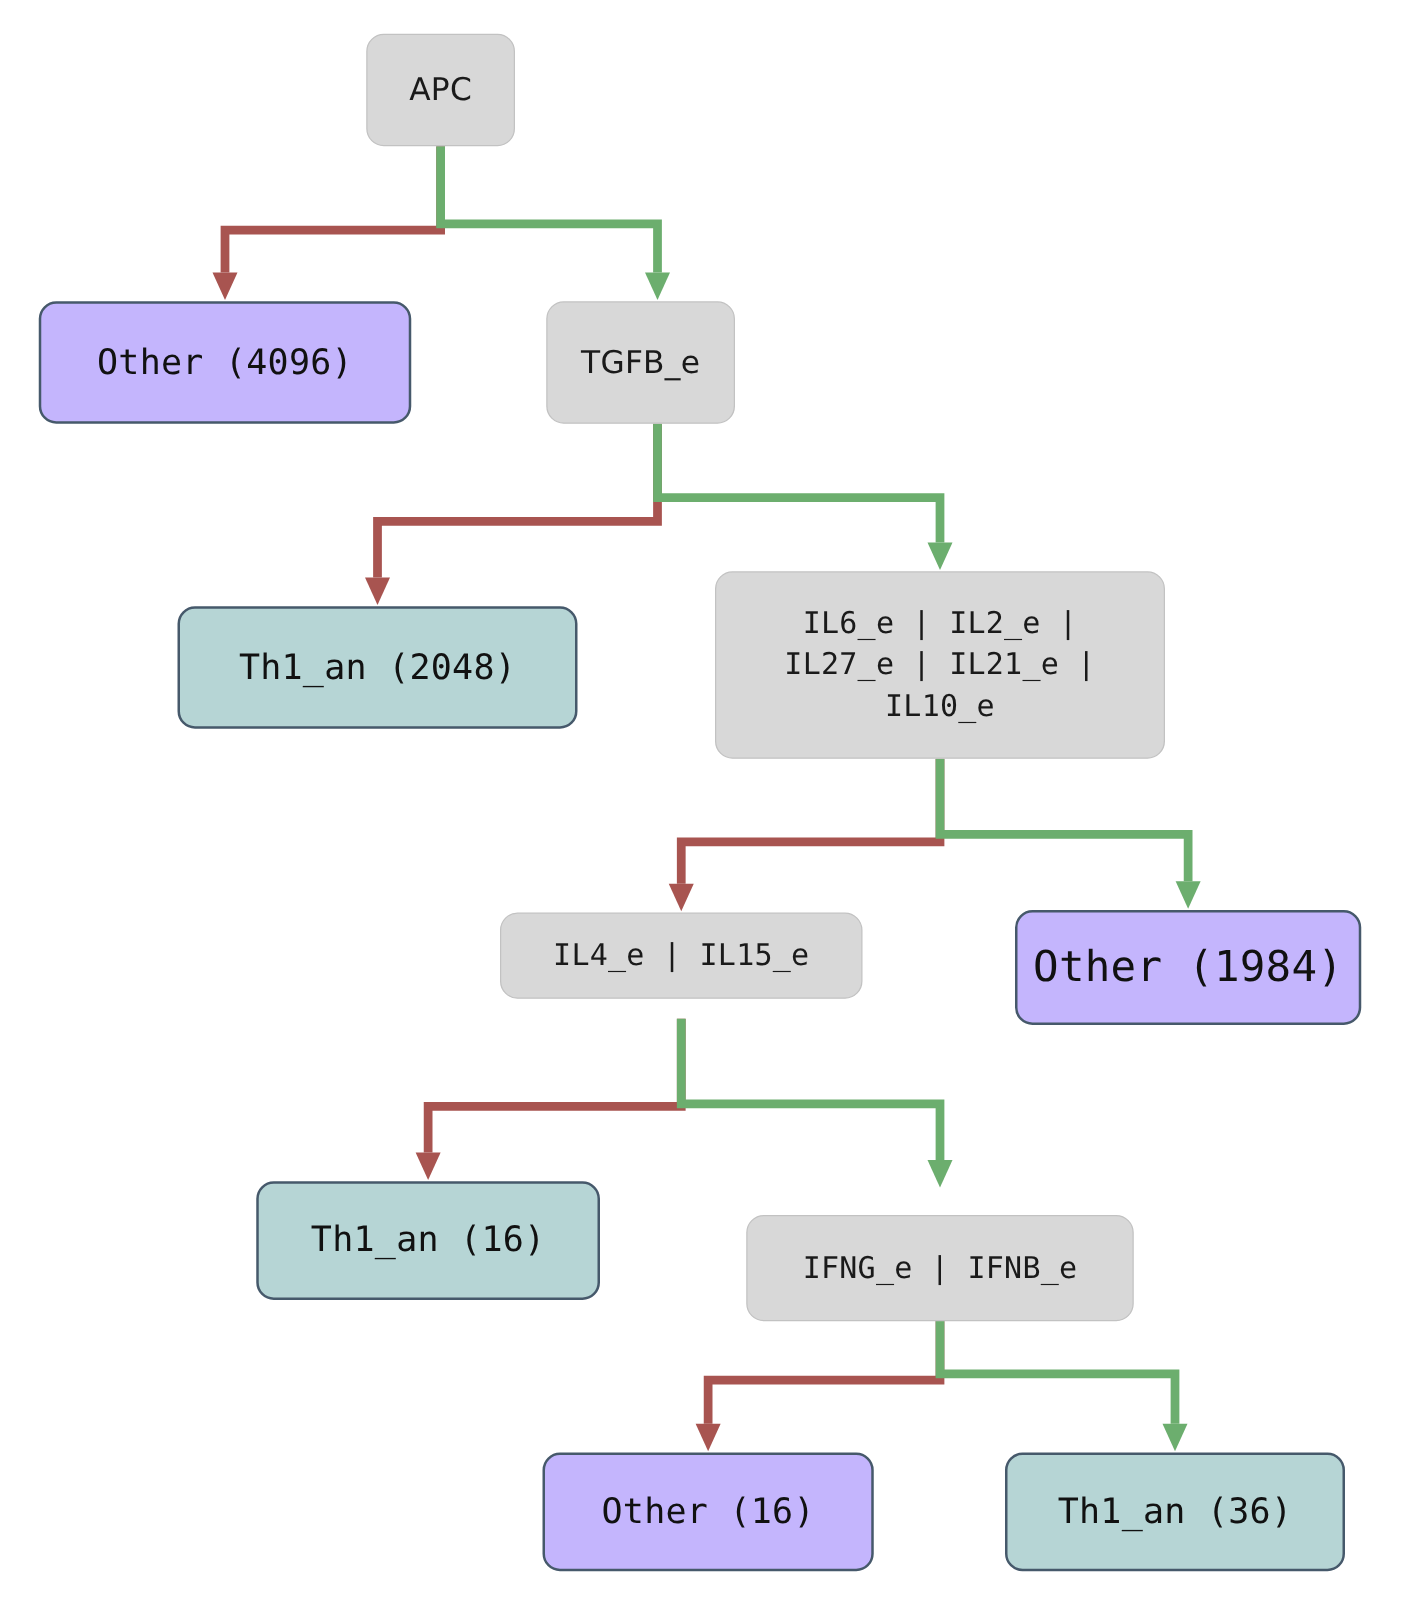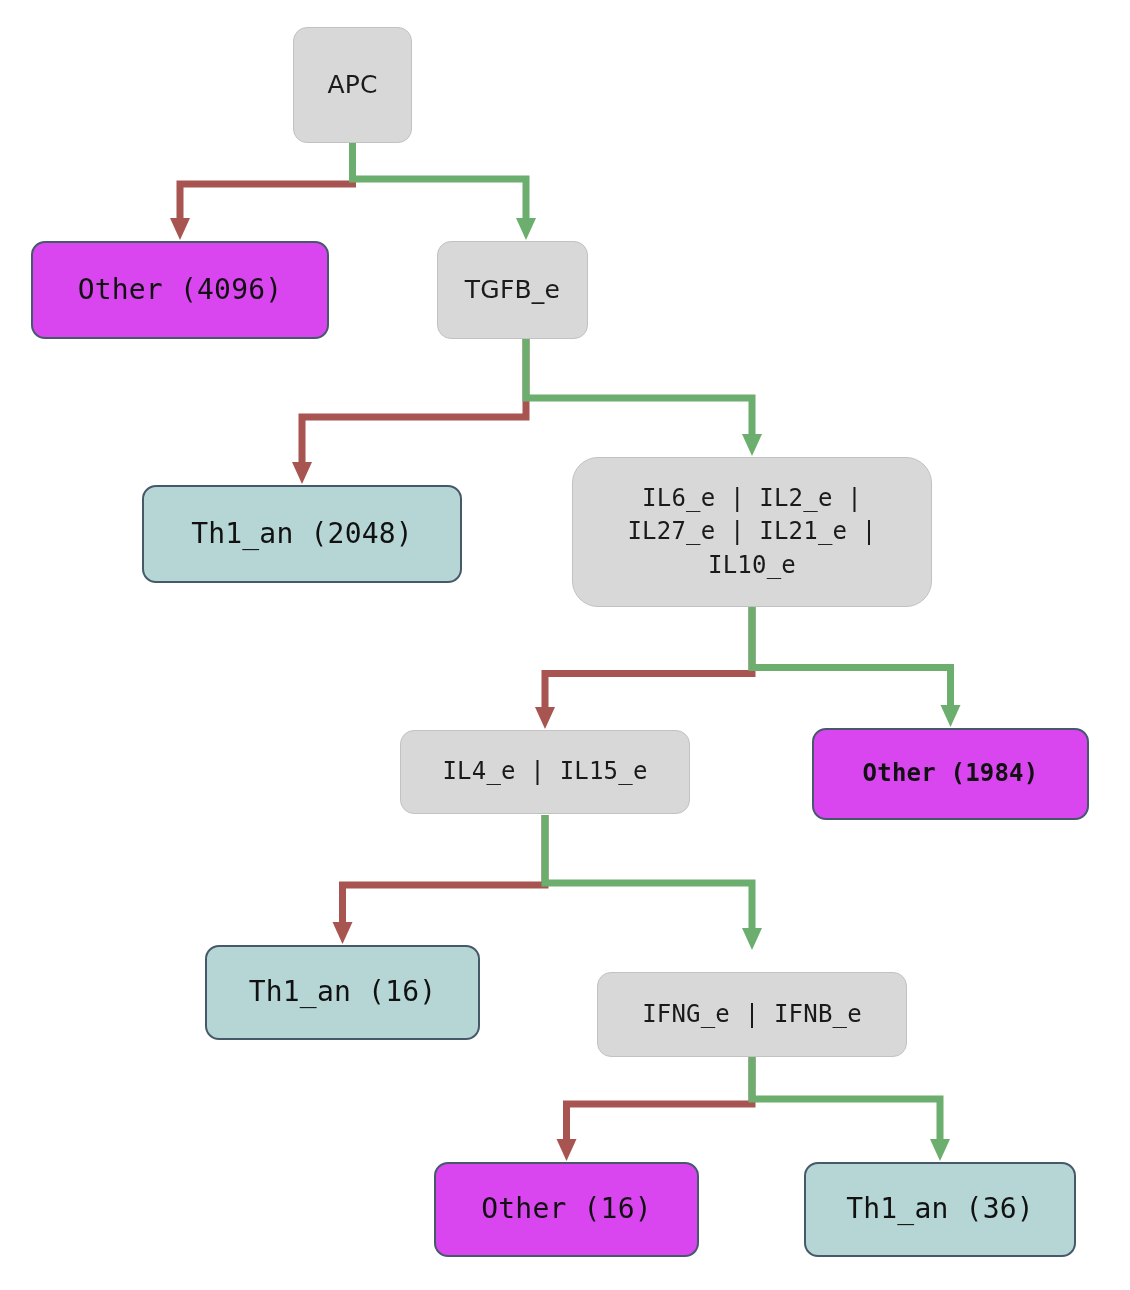--- a/index.html
+++ b/index.html
@@ -33,21 +33,21 @@
     text-align: center;
     border-radius: 14px;
     z-index: 5;
   }
   .node-internal {
     background: #d8d8d8;
     border: 1.6px solid #c2c2c2;
     color: #1a1a1a;
   }
   .node-leaf-other {
-    background: #d946ef;
+    background: #c4b5fd;
     border: 2.4px solid #46596b;
     color: #111111;
   }
   .node-leaf-th1 {
     background: #b6d5d5;
     border: 2.4px solid #46596b;
     color: #111111;
     text-align: center;
   }
   .node-label {
@@ -101,42 +101,42 @@
       </g>
       <g>
         <path d="M 752 1036 L 752 1104 L 566.5 1104 L 566.5 1139" fill="none" stroke="#a85450" stroke-width="7" stroke-linecap="butt" stroke-linejoin="miter"></path>
         <polygon points="556.5,1139 576.5,1139 566.5,1161" fill="#a85450"></polygon>
       </g>
       <g>
         <path d="M 752 1036 L 752 1099 L 940 1099 L 940 1139" fill="none" stroke="#6cae6e" stroke-width="7" stroke-linecap="butt" stroke-linejoin="miter"></path>
         <polygon points="930,1139 950,1139 940,1161" fill="#6cae6e"></polygon>
       </g>
     </svg>
-<div class="node node-internal" style="left: 293px; top: 27px; width: 119px; height: 116px;">
+<div class="node node-internal" style="left: 293px; top: 27px; width: 119px; height: 90px;">
       <span class="node-label font-sans" style="font-size: 25px;">APC</span>
     </div>
     <div class="node node-leaf-other" style="left: 31px; top: 241px; width: 298px; height: 98px;">
       <span class="node-label font-mono" style="font-size: 28px;">Other (4096)</span>
     </div>
     <div class="node node-internal" style="left: 437px; top: 241px; width: 151px; height: 98px;">
       <span class="node-label font-sans" style="font-size: 25px;">TGFB_e</span>
     </div>
     <div class="node node-leaf-th1" style="left: 142px; top: 485px; width: 320px; height: 98px;">
       <span class="node-label font-mono" style="font-size: 28px;">Th1_an (2048)</span>
     </div>
-    <div class="node node-internal" style="left: 572px; top: 457px; width: 360px; height: 150px; border-radius: 26px;">
+    <div class="node node-internal" style="left: 572px; top: 457px; width: 360px; height: 150px;">
       <span class="node-label font-mono" style="font-size: 24px;">IL6_e | IL2_e |
 IL27_e | IL21_e |
 IL10_e</span>
     </div>
-    <div class="node node-internal" style="left: 400px; top: 730px; width: 290px; height: 84px; text-align: right;">
+    <div class="node node-internal" style="left: 400px; top: 730px; width: 290px; height: 69px; text-align: right;">
       <span class="node-label font-mono" style="font-size: 24px;">IL4_e | IL15_e</span>
     </div>
     <div class="node node-leaf-other" style="left: 812px; top: 728px; width: 277px; height: 92px;">
-      <span class="node-label font-mono" style="font-size: 24px; font-weight: bold;">Other (1984)</span>
+      <span class="node-label font-mono" style="font-size: 34px;">Other (1984)</span>
     </div>
     <div class="node node-leaf-th1" style="left: 205px; top: 945px; width: 275px; height: 95px;">
       <span class="node-label font-mono" style="font-size: 28px;">Th1_an (16)</span>
     </div>
     <div class="node node-internal" style="left: 597px; top: 972px; width: 310px; height: 85px;">
       <span class="node-label font-mono" style="font-size: 24px;">IFNG_e | IFNB_e</span>
     </div>
     <div class="node node-leaf-other" style="left: 434px; top: 1162px; width: 265px; height: 95px;">
       <span class="node-label font-mono" style="font-size: 28px;">Other (16)</span>
     </div>

